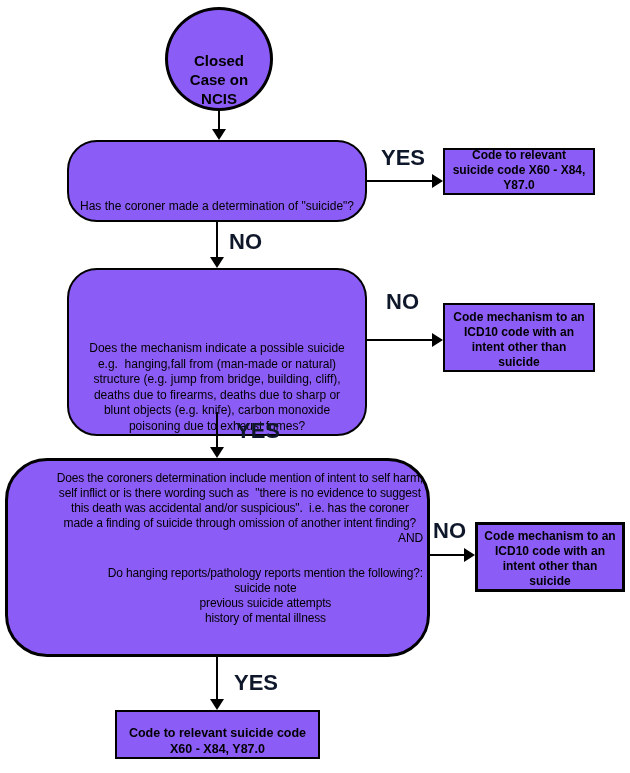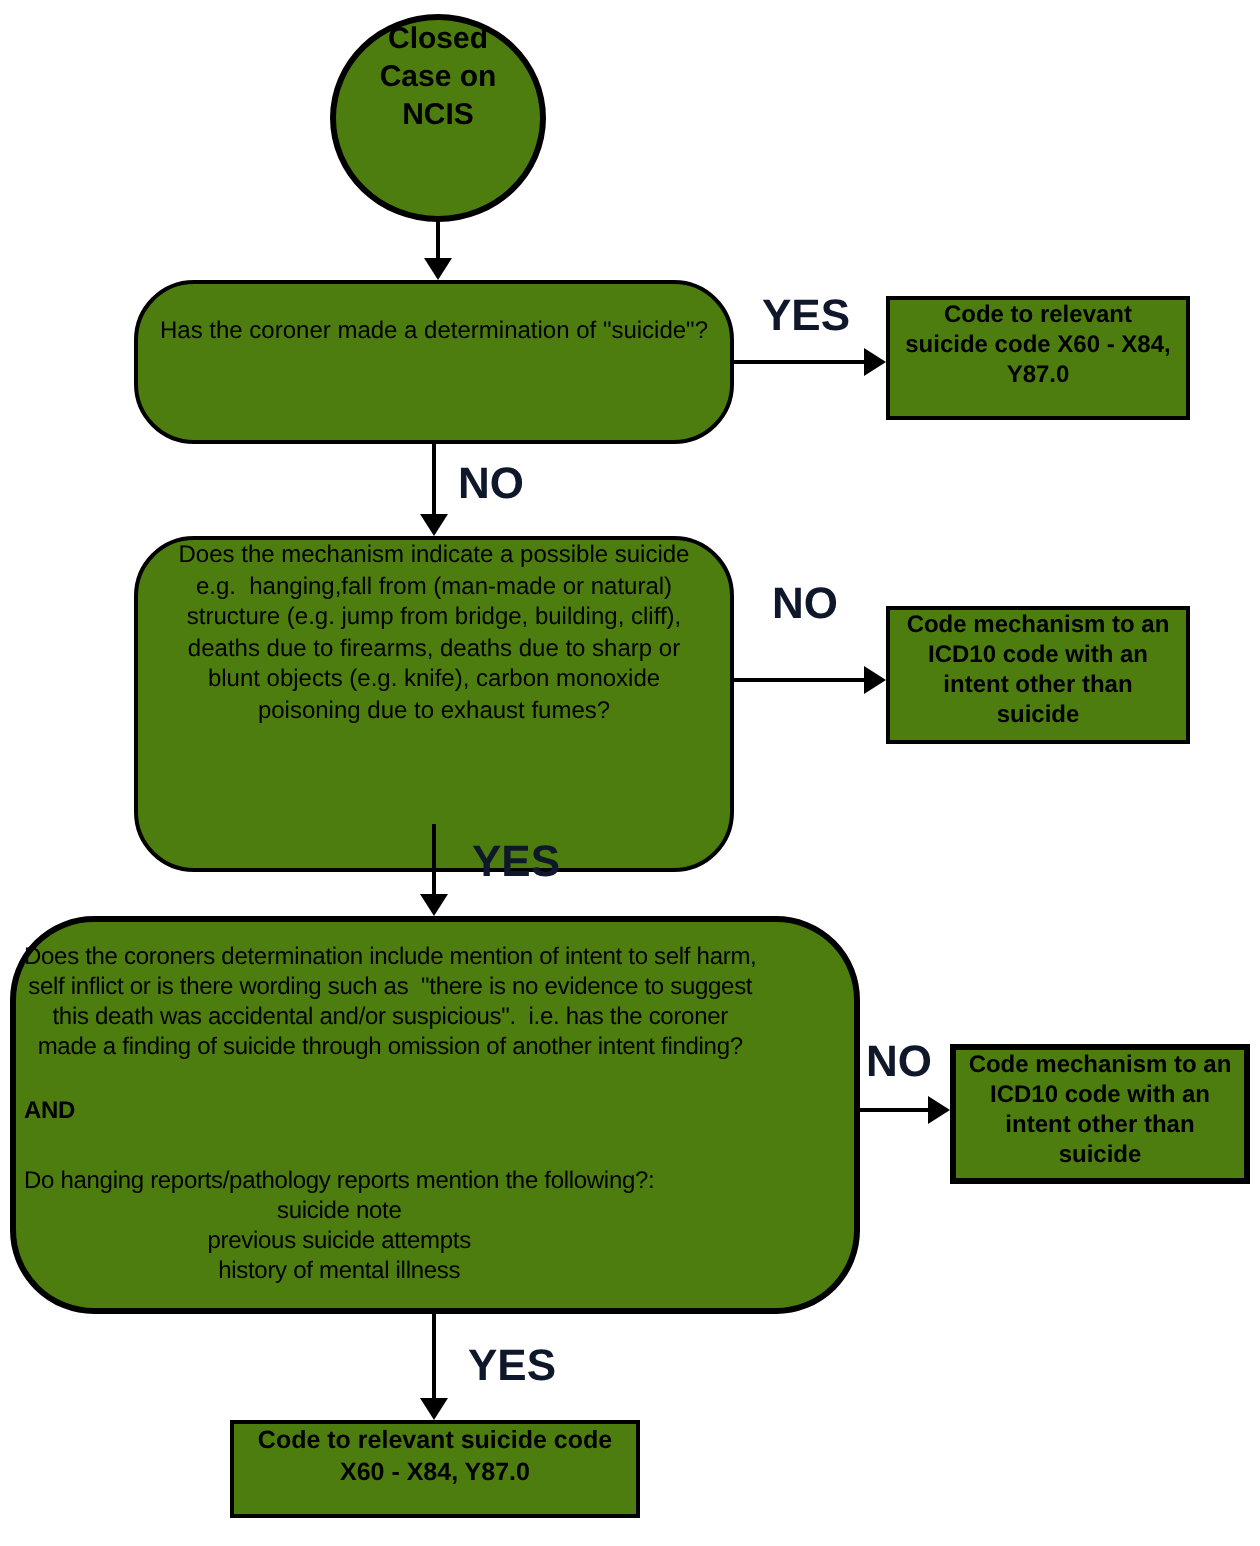--- a/index.html
+++ b/index.html
@@ -9,25 +9,25 @@
     height: 773px;
     background: #ffffff;
     font-family: "Liberation Sans", sans-serif;
     color: #000000;
     overflow: hidden;
   }
   .node {
     position: absolute;
     box-sizing: border-box;
     display: flex;
-    align-items: flex-start;
+    align-items: flex-end;
     justify-content: center;
     text-align: center;
     color: #000000;
-    background: #4d7c0f;
+    background: #8b5cf6;
   }
   .ellipse {
     border: 3px solid #000000;
     border-radius: 50%;
     font-weight: bold;
     font-size: 15px;
     line-height: 19px;
   }
   .decision {
     border: 2px solid #000000;
@@ -46,21 +46,21 @@
     padding: 10px 4px 0 4px;
   }
   .outcome {
     border: 2px solid #000000;
     font-weight: bold;
     font-size: 12px;
     line-height: 15px;
   }
   .outcome-thick { border-width: 3px; }
   .pre { white-space: pre-wrap; }
-  .and-label { font-weight: bold; margin-top: 17px; }
+  .and-label { font-weight: normal; }
   .q3-part2 { margin-top: 20px; }
   .edge-label {
     position: absolute;
     font-weight: bold;
     font-size: 22px;
     line-height: 20px;
     color: #0f172a;
   }
   .arrow { position: absolute; }
   .shaft-v {
@@ -101,31 +101,31 @@
     <span class="pre">Closed
 Case on
 NCIS</span>
   </div>
 
   <div class="arrow" style="left:212px; top:110px; width:14px; height:30px;">
     <div class="shaft-v"></div>
     <div class="head-down"></div>
   </div>
 
-  <div class="node decision" style="left:67px; top:140px; width:300px; height:82px; padding:16px 6px;">
+  <div class="node decision" style="left:67px; top:140px; width:300px; height:82px; padding:6px 6px;">
     <span class="pre">Has the coroner made a determination of "suicide"?</span>
   </div>
 
   <div class="arrow" style="left:367px; top:174px; width:76px; height:14px;">
     <div class="shaft-h"></div>
     <div class="head-right"></div>
   </div>
   <div class="edge-label" style="left:381px; top:148px;">YES</div>
 
-  <div class="node outcome" style="left:443px; top:148px; width:152px; height:62px;">
+  <div class="node outcome" style="left:443px; top:148px; width:152px; height:47px;">
     <span class="pre">Code to relevant
 suicide code X60 - X84,
 Y87.0</span>
   </div>
 
   <div class="arrow" style="left:210px; top:222px; width:14px; height:46px;">
     <div class="shaft-v"></div>
     <div class="head-down"></div>
   </div>
   <div class="edge-label" style="left:229px; top:232px;">NO</div>

